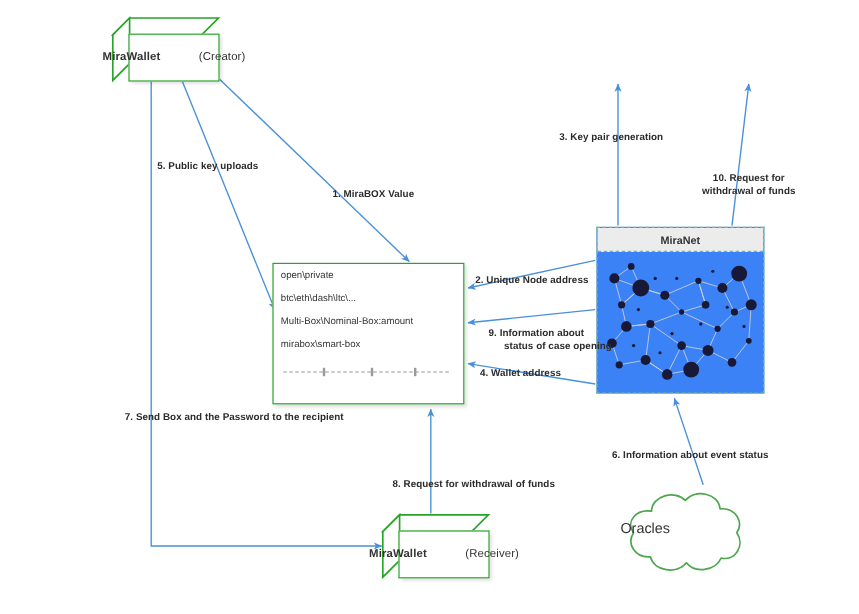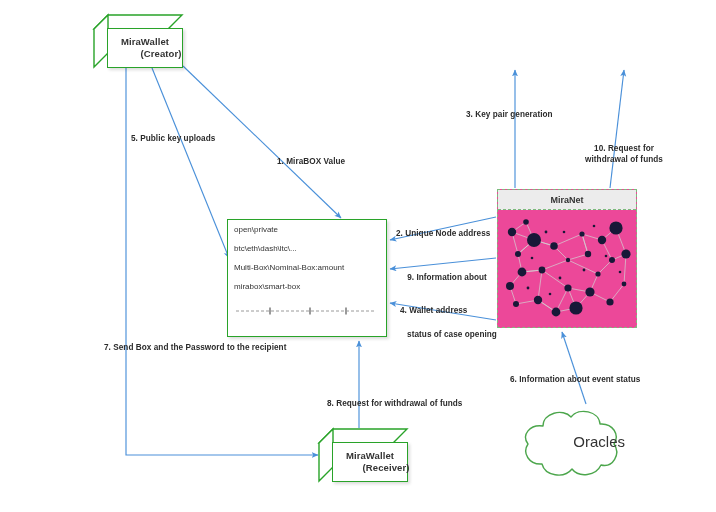--- a/index.html
+++ b/index.html
@@ -32,35 +32,35 @@
   }
   .box3d .face-front {
     position: absolute;
     left: 14px;
     top: 14px;
     right: 0;
     bottom: 0;
     border: 1.6px solid #29a329;
     background: #ffffff;
     display: flex;
-    flex-direction: column;
+    flex-direction: row;
     align-items: center;
     justify-content: center;
     box-sizing: border-box;
     box-shadow: 2px 2px 3px rgba(0,0,0,0.14);
   }
   .box3d .lbl {
     font-size: 9.5px;
     color: #333333;
     line-height: 12px;
     text-align: center;
     font-weight: bold;
     letter-spacing: 0.1px;
   }
-  .box3d .lbl.sub { font-weight: bold; margin-left: 32px; }
+  .box3d .lbl.sub { font-weight: normal; margin-left: 32px; }
   .box3d svg.sides {
     position: absolute;
     left: 0; top: 0;
     overflow: visible;
   }
 
   
   #coin-row {
     position: absolute;
     left: 497px;
@@ -125,21 +125,21 @@
   }
 
   
   #miranet {
     position: absolute;
     left: 497px;
     top: 189px;
     width: 140px;
     height: 139px;
     border: 1.3px dashed #7dbb7d;
-    background: #ec4899;
+    background: #3b82f6;
     box-sizing: border-box;
   }
   #miranet .mn-title {
     height: 20px;
     background: #ececec;
     border-bottom: 1.3px dashed #7dbb7d;
     display: flex;
     align-items: center;
     justify-content: center;
     font-size: 9px;
@@ -158,22 +158,22 @@
     position: absolute;
     left: 517px;
     top: 404px;
     width: 108px;
     height: 78px;
   }
   #oracles .cloud-label {
     position: absolute;
     left: 0; right: 0;
     top: 29px;
-    text-align: right;
-    font-size: 15px;
+    text-align: left;
+    font-size: 12px;
     color: #333333;
   }
 
   
   .elabel {
     position: absolute;
     font-size: 8.2px;
     color: #2b2b2b;
     line-height: 11px;
     white-space: nowrap;
@@ -328,21 +328,21 @@
   <div class="elabel" style="left:277px; top:156px;">1. MiraBOX Value</div>
 
   <div class="elabel" style="left:466px; top:109px;">3. Key pair generation</div>
 
   <div class="elabel ctr" style="left:570px; top:143px; width:108px;">10. Request for</div>
   <div class="elabel ctr" style="left:570px; top:154px; width:108px;">withdrawal of funds</div>
 
   <div class="elabel" style="left:396px; top:228px;">2. Unique Node address</div>
 
   <div class="elabel ctr" style="left:391px; top:272px; width:112px;">9. Information about</div>
-  <div class="elabel ctr" style="left:396px; top:283px; width:112px;margin-top:46px;">status of case opening</div>
+  <div class="elabel ctr" style="left:409px; top:283px; width:112px;">status of case opening</div>
 
   <div class="elabel" style="left:400px; top:305px;text-align:right;">4. Wallet address</div>
 
   <div class="elabel" style="left:104px; top:342px;">7. Send Box and the Password to the recipient</div>
 
   <div class="elabel" style="left:297px; top:398px;padding-left:30px;">8. Request for withdrawal of funds</div>
 
   <div class="elabel" style="left:510px; top:374px;">6. Information about event status</div>
 
 </div>

